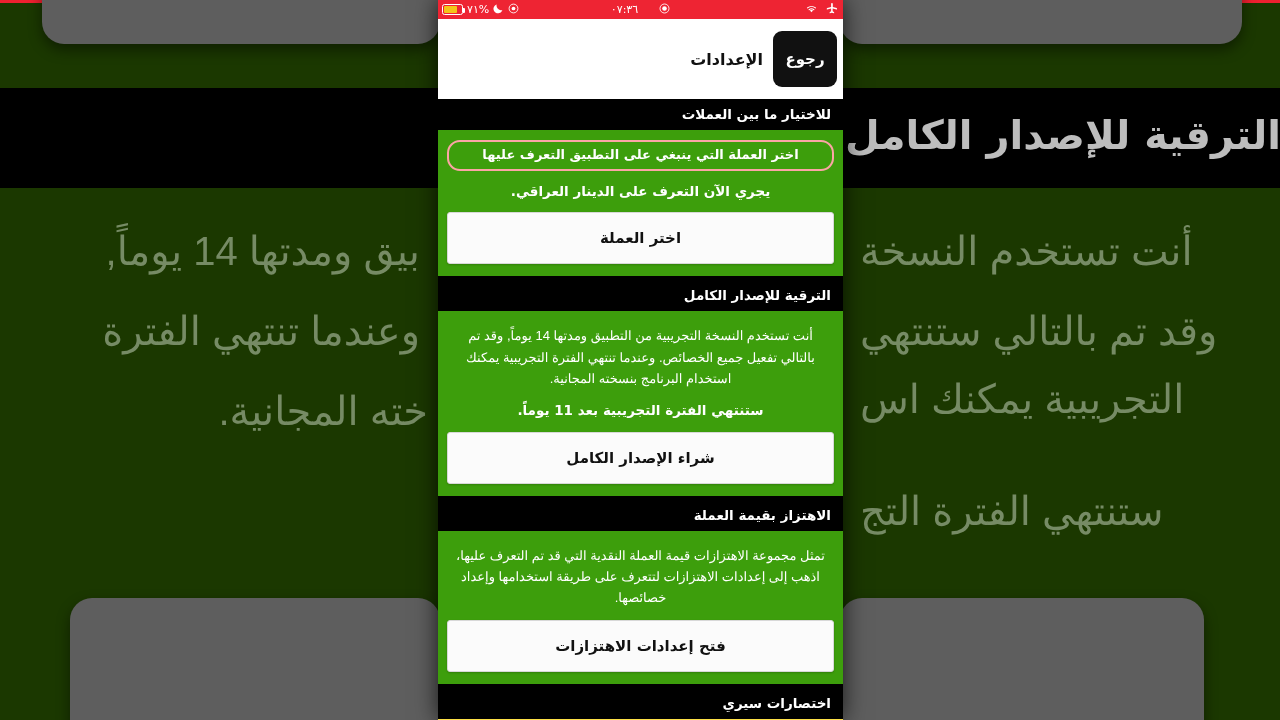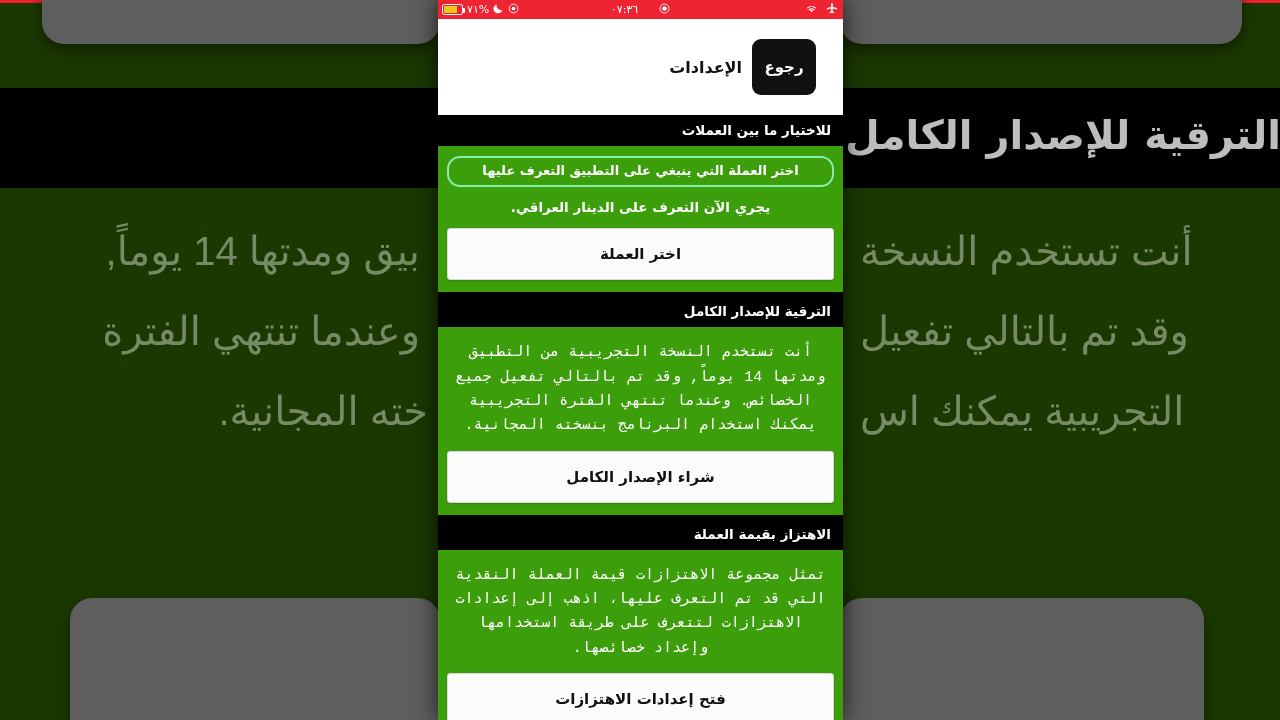--- a/index.html
+++ b/index.html
@@ -60,23 +60,23 @@
     content:""; position:absolute; right:-3.2px; top:3px; width:2px; height:5px;
     background:#fff; border-radius:0 1px 1px 0;
   }
   .batt i { position:absolute; left:1px; top:1px; bottom:1px; width:70%;
             background:#f5c518; border-radius:1px; display:block; }
   .sb-txt { font-size:11px; letter-spacing:.2px; }
   .ic { display:inline-block; }
 
   
   .navbar {
-    height:96px; background:#fff; position:relative;
+    height:80px; background:#fff; position:relative;
     display:flex; align-items:center; justify-content:flex-end;
-    padding-left:10px; padding-right:27px;
+    padding-left:10px; padding-right:6px;
   }
   .nav-title {
     color:#111; font-size:16px; font-weight:bold; direction:rtl;
     margin-right:10px; font-family:"DejaVu Sans", sans-serif;
   }
   .back-btn {
     width:64px; height:56px; background:#111; border-radius:9px;
     color:#fff; font-size:15px; font-weight:bold;
     display:flex; align-items:center; justify-content:center;
     direction:rtl; font-family:"DejaVu Sans", sans-serif; cursor:pointer;
@@ -87,34 +87,34 @@
     background:#000; color:#fff; direction:rtl; text-align:right;
     font-size:13.5px; font-weight:bold; padding:7px 12px 8px 12px;
     font-family:"DejaVu Sans", sans-serif;
   }
   
   .card {
     background:#3d9e0c; padding:10px 9px 12px 9px;
     direction:rtl; text-align:center;
   }
   .outline-label {
-    border:2px solid #86efac; border-radius:13px; color:#fff;
+    border:2px solid #fca5a5; border-radius:13px; color:#fff;
     font-size:13px; font-weight:600; padding:5px 8px 6px 8px;
     line-height:1.25; direction:rtl; text-align:center;
     font-family:"DejaVu Sans", sans-serif;
   }
   .card-note {
     color:#fff; font-size:13.5px; font-weight:bold; direction:rtl;
     margin:11px 4px 0 4px; line-height:1.35;
     font-family:"DejaVu Sans", sans-serif;
   }
   .card-body {
-    color:#fff; font-size:15px; direction:rtl; text-align:center;
+    color:#fff; font-size:13px; direction:rtl; text-align:center;
     margin:4px 6px 0 6px; line-height:1.62;
-    font-family:Liberation Mono, monospace;
+    font-family:Liberation Sans, sans-serif;
   }
   .card-strong {
     color:#fff; font-size:13.5px; font-weight:bold; direction:rtl;
     text-align:center; margin:12px 6px 0 6px; line-height:1.4;
     font-family:"DejaVu Sans", sans-serif;
   }
   .wbtn {
     margin-top:12px; background:#fbfbfb; border:1px solid #d8d8d8;
     border-radius:3px; height:52px; color:#111;
     font-size:15px; font-weight:bold; direction:rtl;
@@ -139,22 +139,23 @@
     <div class="bd-redline" style="left:840px;top:0;width:440px;height:3px;"></div>
 
     <div class="bd-chip" style="left:42px;top:-52px;width:398px;height:96px;"></div>
     <div class="bd-chip" style="left:840px;top:-52px;width:402px;height:96px;"></div>
     <div class="bd-chip" style="left:70px;top:598px;width:370px;height:180px;"></div>
     <div class="bd-chip" style="left:840px;top:598px;width:364px;height:180px;"></div>
 
     <div class="bd-title" style="left:845px;top:112px;">الترقية للإصدار الكامل</div>
 
     <div class="bd-text" style="left:860px;top:220px;">أنت تستخدم النسخة</div>
-    <div class="bd-text" style="left:860px;top:300px;">وقد تم بالتالي تفعيل</div>
-    <div class="bd-text" style="left:860px;top:380px;">التجريبية يمكنك اس</div>
+    <div class="bd-text" style="left:860px;top:300px;">وقد تم بالتالي ستنتهي</div>
+    <div class="bd-text" style="left:860px;top:368px;">التجريبية يمكنك اس</div>
+    <div class="bd-text" style="left:860px;top:480px;">ستنتهي الفترة التج</div>
 
     <div class="bd-text" style="right:860px;top:220px;">بيق ومدتها 14 يوماً,</div>
     <div class="bd-text" style="right:860px;top:300px;">وعندما تنتهي الفترة</div>
     <div class="bd-text" style="right:852px;top:380px;">خته المجانية.</div>
   </div>
 
   <div class="phone">
 
     <div class="statusbar">
       <div class="sb-left">
@@ -209,20 +210,21 @@
       <div class="outline-label">اختر العملة التي ينبغي على التطبيق التعرف عليها</div>
       <div class="card-note">يجري الآن التعرف على الدينار العراقي.</div>
       <div class="wbtn">اختر العملة</div>
     </div>
 
     <div style="height:4px;" class="gap-black"></div>
 
     <div class="sec-head">الترقية للإصدار الكامل</div>
     <div class="card">
       <div class="card-body">أنت تستخدم النسخة التجريبية من التطبيق ومدتها 14 يوماً, وقد تم بالتالي تفعيل جميع الخصائص. وعندما تنتهي الفترة التجريبية يمكنك استخدام البرنامج بنسخته المجانية.</div>
+      <div class="card-strong">ستنتهي الفترة التجريبية بعد 11 يوماً.</div>
       <div class="wbtn">شراء الإصدار الكامل</div>
     </div>
 
     <div style="height:4px;" class="gap-black"></div>
 
     <div class="sec-head">الاهتزاز بقيمة العملة</div>
     <div class="card">
       <div class="card-body">تمثل مجموعة الاهتزازات قيمة العملة النقدية التي قد تم التعرف عليها، اذهب إلى إعدادات الاهتزازات لتتعرف على طريقة استخدامها وإعداد خصائصها.</div>
       <div class="wbtn">فتح إعدادات الاهتزازات</div>
     </div>

